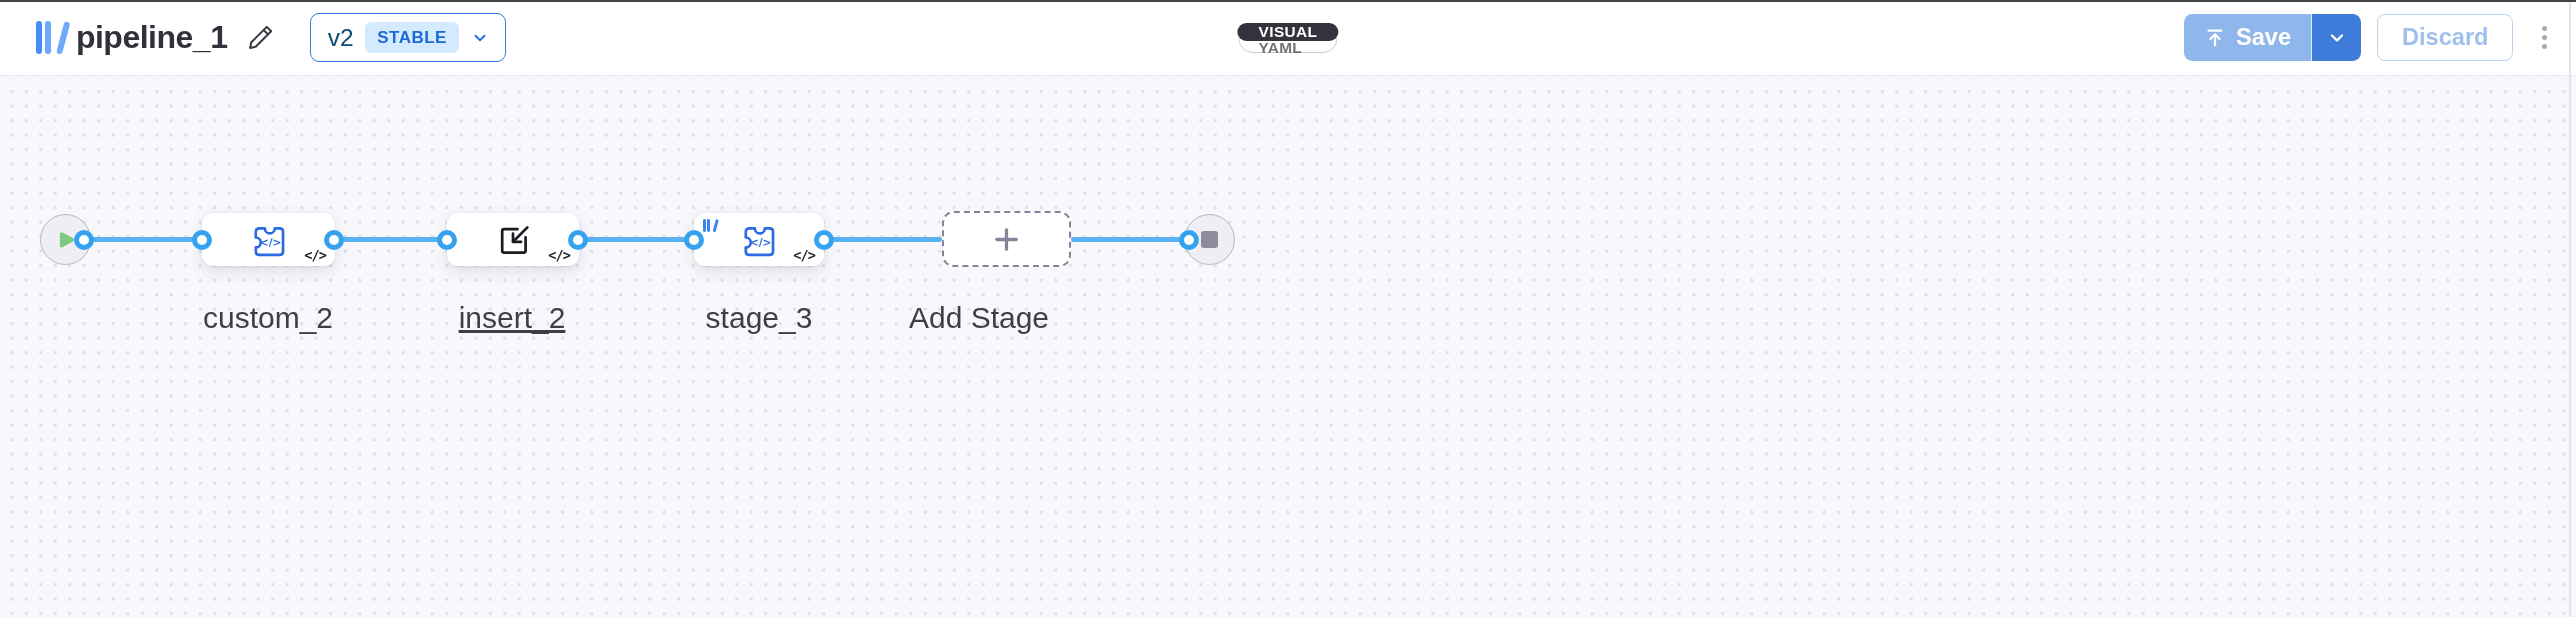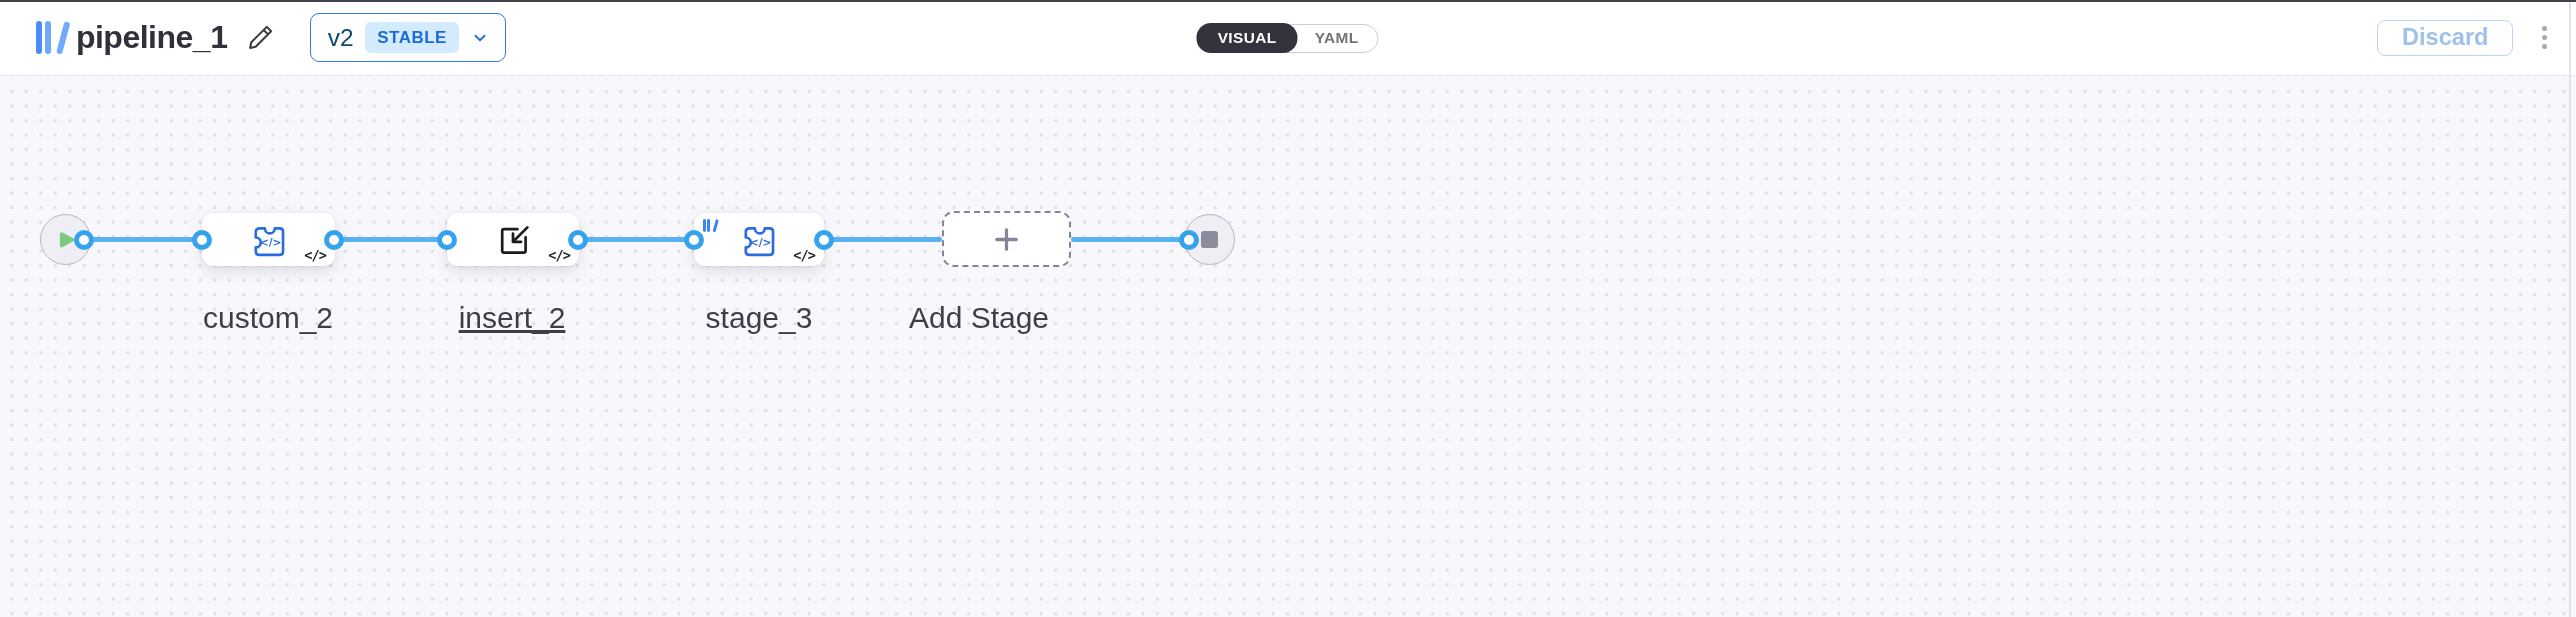--- a/index.html
+++ b/index.html
@@ -34,40 +34,40 @@
   }
   .version-label { font-size:24.5px; color:#0c4a6e; }
   .version-status {
     background:#D4EAFE; color:#1A6BD3; font-size:17px; font-weight:700;
     letter-spacing:0.5px; padding:5.4px 11.8px; border-radius:6.4px;text-align:center;
   }
 
   .view-toggle {
     position:absolute; left:50%; top:23.6px; transform:translateX(-50%);
     height:29px; display:flex; align-items:stretch;
-    border:1.8px solid #CACCD6; border-radius:14.5px; background:#fff;
+    border:1.8px solid #CACCD6; border-radius:14.5px; background:#fff;flex-direction:column;
   }
   .toggle-seg {
     display:flex; align-items:center; padding:0 19px; font-size:15.4px; font-weight:700;
     letter-spacing:0.4px; color:#737373; cursor:pointer; border-radius:14.5px;
   }
   .toggle-seg.selected { background:#33333E; color:#FFFFFF; margin:-1.8px; padding:0 21px; }
 
   .header-right { margin-left:auto; display:flex; align-items:center; gap:16.3px; }
   .save-split { display:flex; height:47px; border-radius:8.2px; overflow:hidden; }
   .save-main {
     background:#8FB7EB; color:#fff; font-size:23.6px; font-weight:700;
     display:flex; align-items:center; gap:10px; padding:0 20px; cursor:pointer;
   }
   .save-caret {
     background:#3E7CDA; width:50px; display:flex; align-items:center; justify-content:center;
     border-left:1.8px solid rgba(255,255,255,0.85); cursor:pointer;
   }
   .discard-btn {
-    height:36px; padding:0 23.6px; border:1.8px solid #BBD3F2; border-radius:8.2px;
+    height:47px; padding:0 23.6px; border:1.8px solid #BBD3F2; border-radius:8.2px;
     background:#fff; color:#9FC0EA; font-size:23.6px; font-weight:700;
     display:flex; align-items:center; cursor:pointer;
   }
   .kebab { display:flex; flex-direction:column; gap:4.1px; padding:7.3px 9px; cursor:pointer; margin-left:3.6px; }
   .kebab span { width:5px; height:5px; border-radius:50%; background:#A6AAB6; }
 
   
   .canvas {
     position:absolute; top:78px; left:0; width:2576px; height:539px;
     background-color:#F8F8FC;
@@ -137,20 +137,35 @@
       <polyline points="6 9 12 15 18 9"></polyline>
     </svg>
   </div>
 
   <div class="view-toggle">
     <div class="toggle-seg selected">VISUAL</div>
     <div class="toggle-seg">YAML</div>
   </div>
 
   <div class="header-right">
+    <div class="save-split">
+      <div class="save-main">
+        <svg width="22" height="22" viewBox="0 0 24 24" fill="none" stroke="#FFFFFF" stroke-width="2.4" stroke-linecap="round" stroke-linejoin="round">
+          <line x1="5" y1="4" x2="19" y2="4"></line>
+          <line x1="12" y1="20" x2="12" y2="8.5"></line>
+          <polyline points="7 13 12 8 17 13"></polyline>
+        </svg>
+        <span>Save</span>
+      </div>
+      <div class="save-caret">
+        <svg width="20" height="20" viewBox="0 0 24 24" fill="none" stroke="#FFFFFF" stroke-width="2.8" stroke-linecap="round" stroke-linejoin="round">
+          <polyline points="6 9 12 15 18 9"></polyline>
+        </svg>
+      </div>
+    </div>
 
     <div class="discard-btn">
       <span>Discard</span>
     </div>
 
     <div class="kebab">
       <span></span>
       <span></span>
       <span></span>
     </div>

